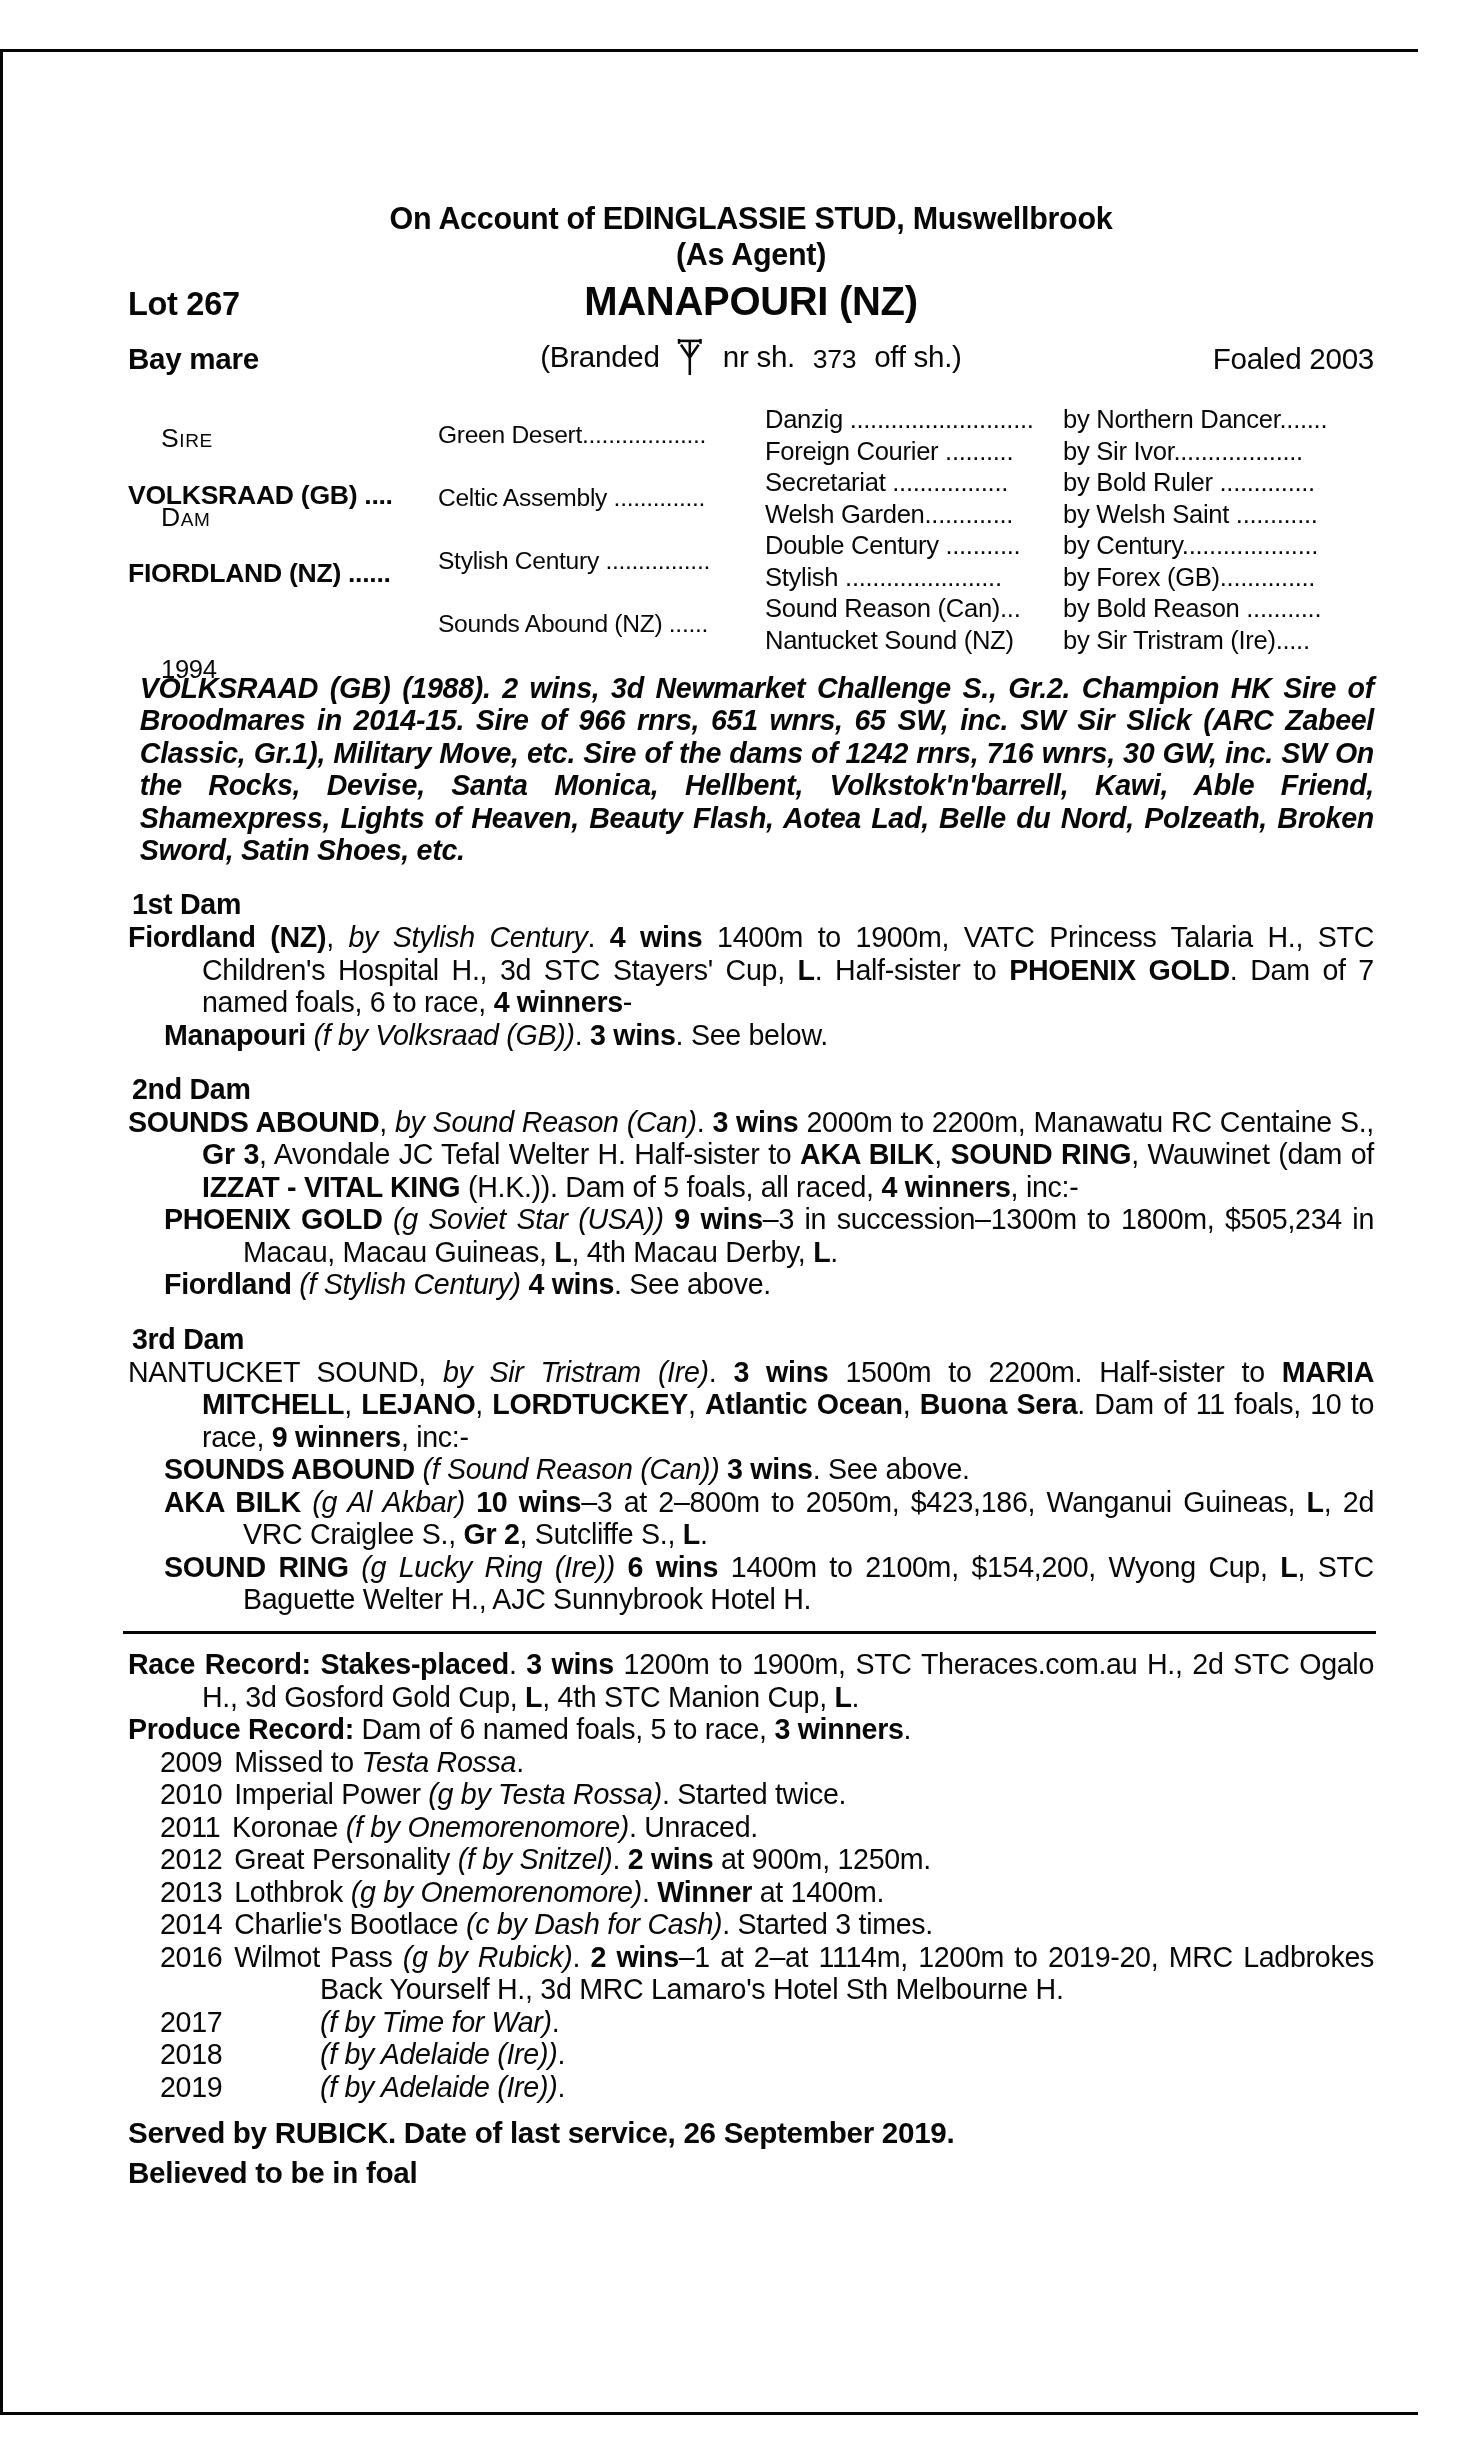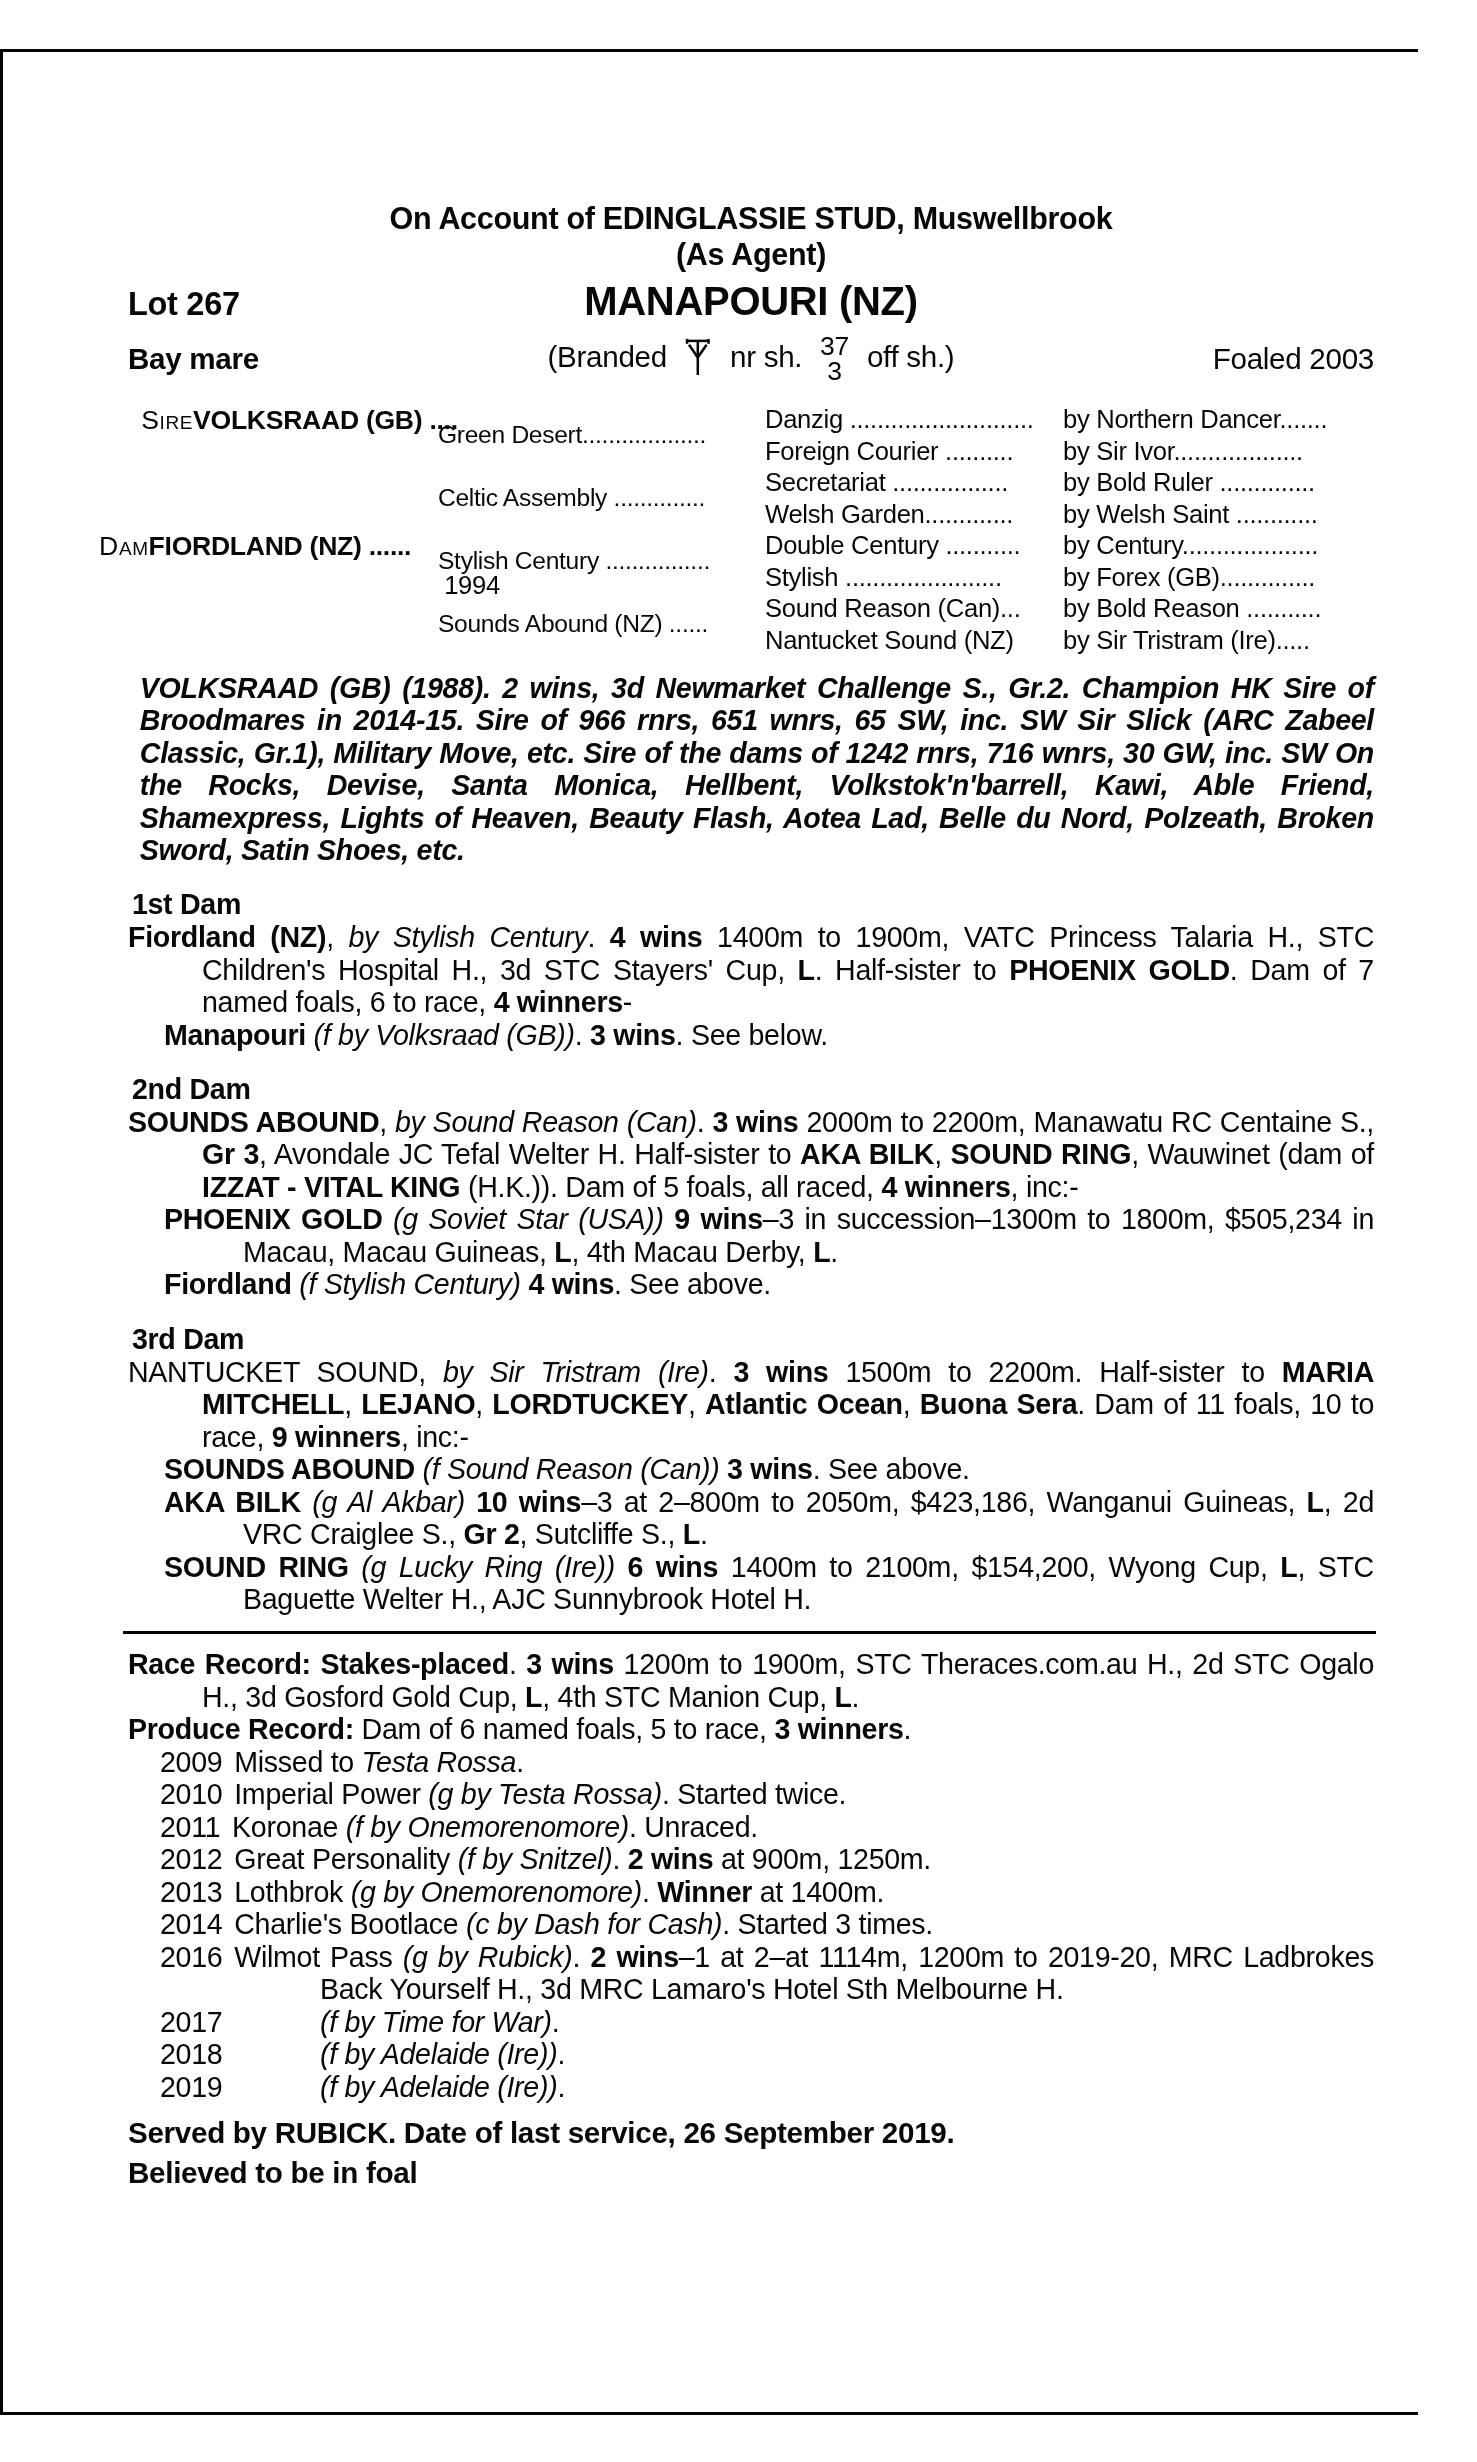--- a/index.html
+++ b/index.html
@@ -13,26 +13,26 @@
 
   .consignor { text-align:center; font-weight:bold; font-size:30.5px; line-height:36px; }
   .lot-row   { display:flex; align-items:baseline; margin-top:7.9px; }
   .lot-row .side { width:296px; font-weight:bold; font-size:32.5px; }
   .lot-row .horse{ flex:1; text-align:center; font-weight:bold; font-size:40px; line-height:43px; }
   .detail-row { display:flex; align-items:center; margin-top:2px; font-size:29.6px; height:69px; }
   .detail-row .desc   { width:296px;font-weight:bold; }
   .detail-row .branded{ flex:1; text-align:center; }
   .detail-row .foaled { width:296px; text-align:right; }
   .brand-svg { vertical-align:middle; margin:0 11.8px 5.9px 9.9px; }
-  .stack { display:inline-flex; flex-direction:column; text-align:center;
+  .stack { display:inline-flex; text-align:center;
            font-size:26.6px; line-height:25.6px; vertical-align:middle; margin:0 9.9px; }
 
   .ped { display:grid; grid-template-columns:310px 327px 298px 1fr;
          grid-template-rows:repeat(8,31.5px); margin-top:9.9px; font-size:25.6px; }
-  .pcell { display:flex; flex-direction:row; justify-content:center; }
+  .pcell { display:flex; flex-direction:column; justify-content:center;gap:24px; }
   .sire-cell { grid-column:1; grid-row:1/5; }
   .dam-cell  { grid-column:1; grid-row:5/9; }
   .plabel { font-variant:small-caps; font-size:26.6px; padding-left:33px; letter-spacing:0.6px; }
   .pname  { font-weight:bold; font-size:26.6px; white-space:nowrap; }
   .pyear  { padding-left:33px;margin-top:39px; }
   .g2 { grid-column:2; display:flex; align-items:center; white-space:nowrap; font-size:24.6px; }
   .g2.ra { grid-row:1/3; } .g2.rb { grid-row:3/5; } .g2.rc { grid-row:5/7; } .g2.rd { grid-row:7/9; }
   .g3n { grid-column:3; display:flex; align-items:center; white-space:nowrap; }
   .g3b { grid-column:4; display:flex; align-items:center; white-space:nowrap; }
   .r1{grid-row:1}.r2{grid-row:2}.r3{grid-row:3}.r4{grid-row:4}

